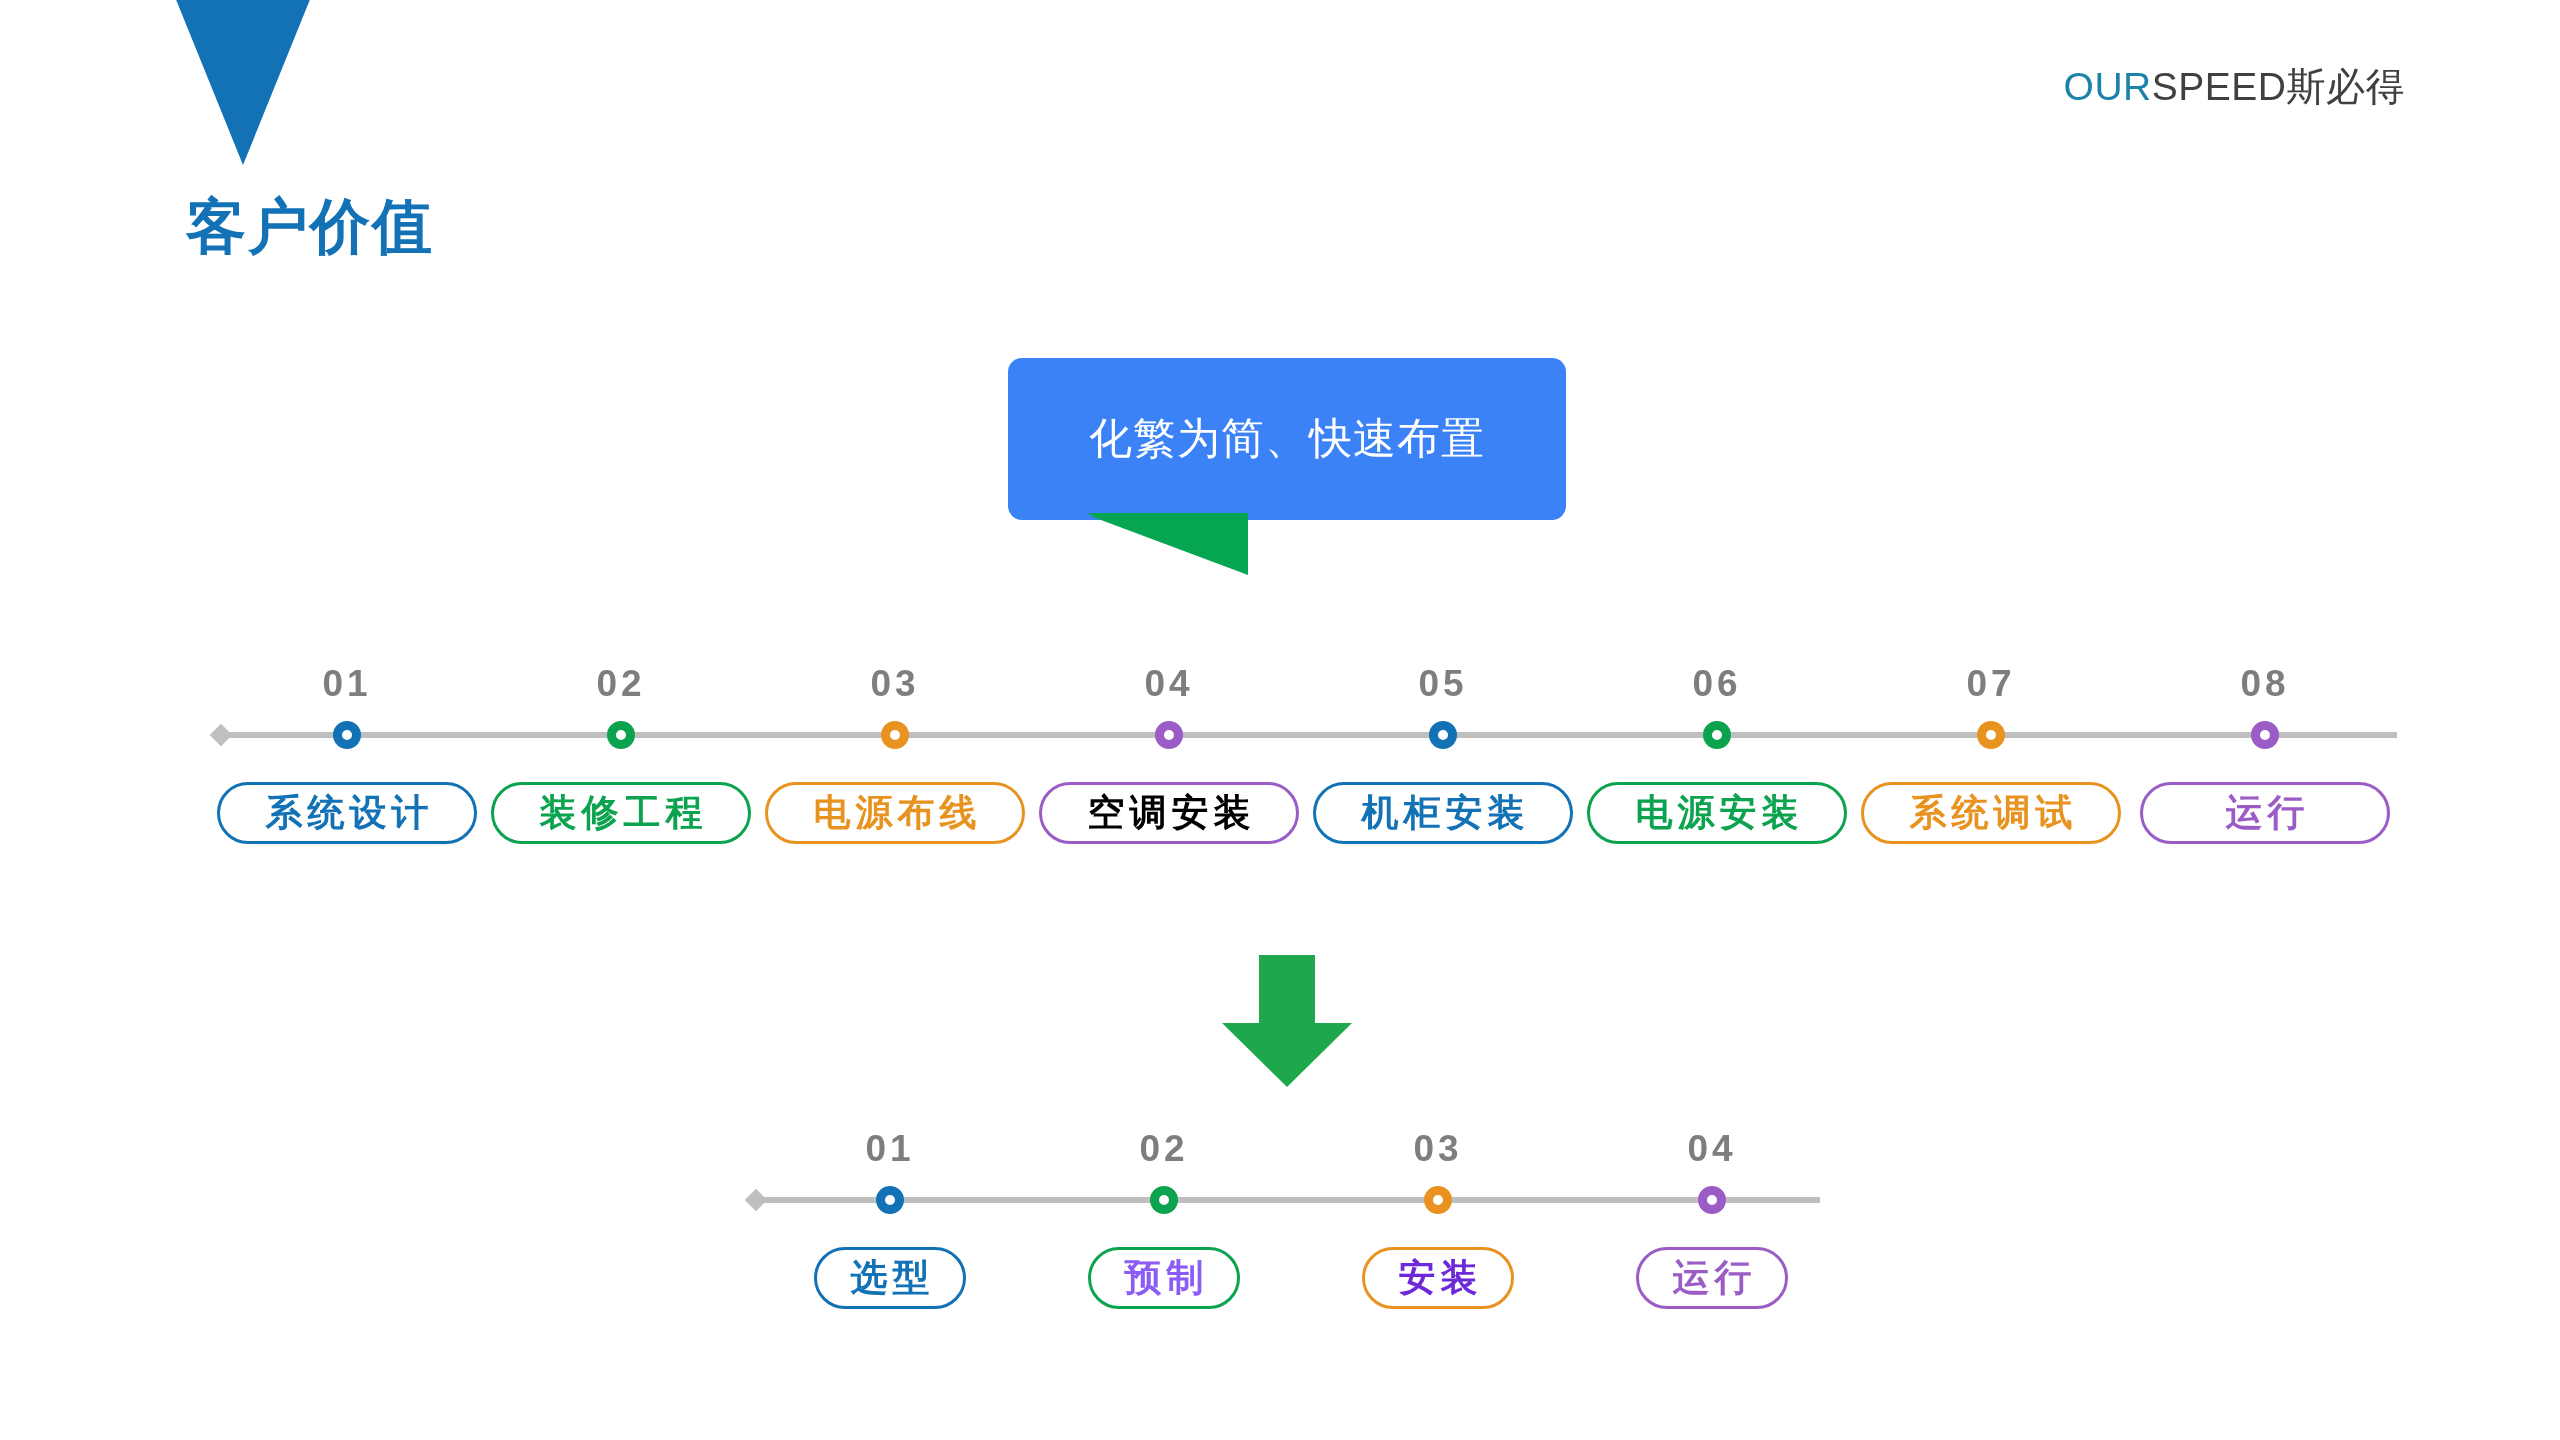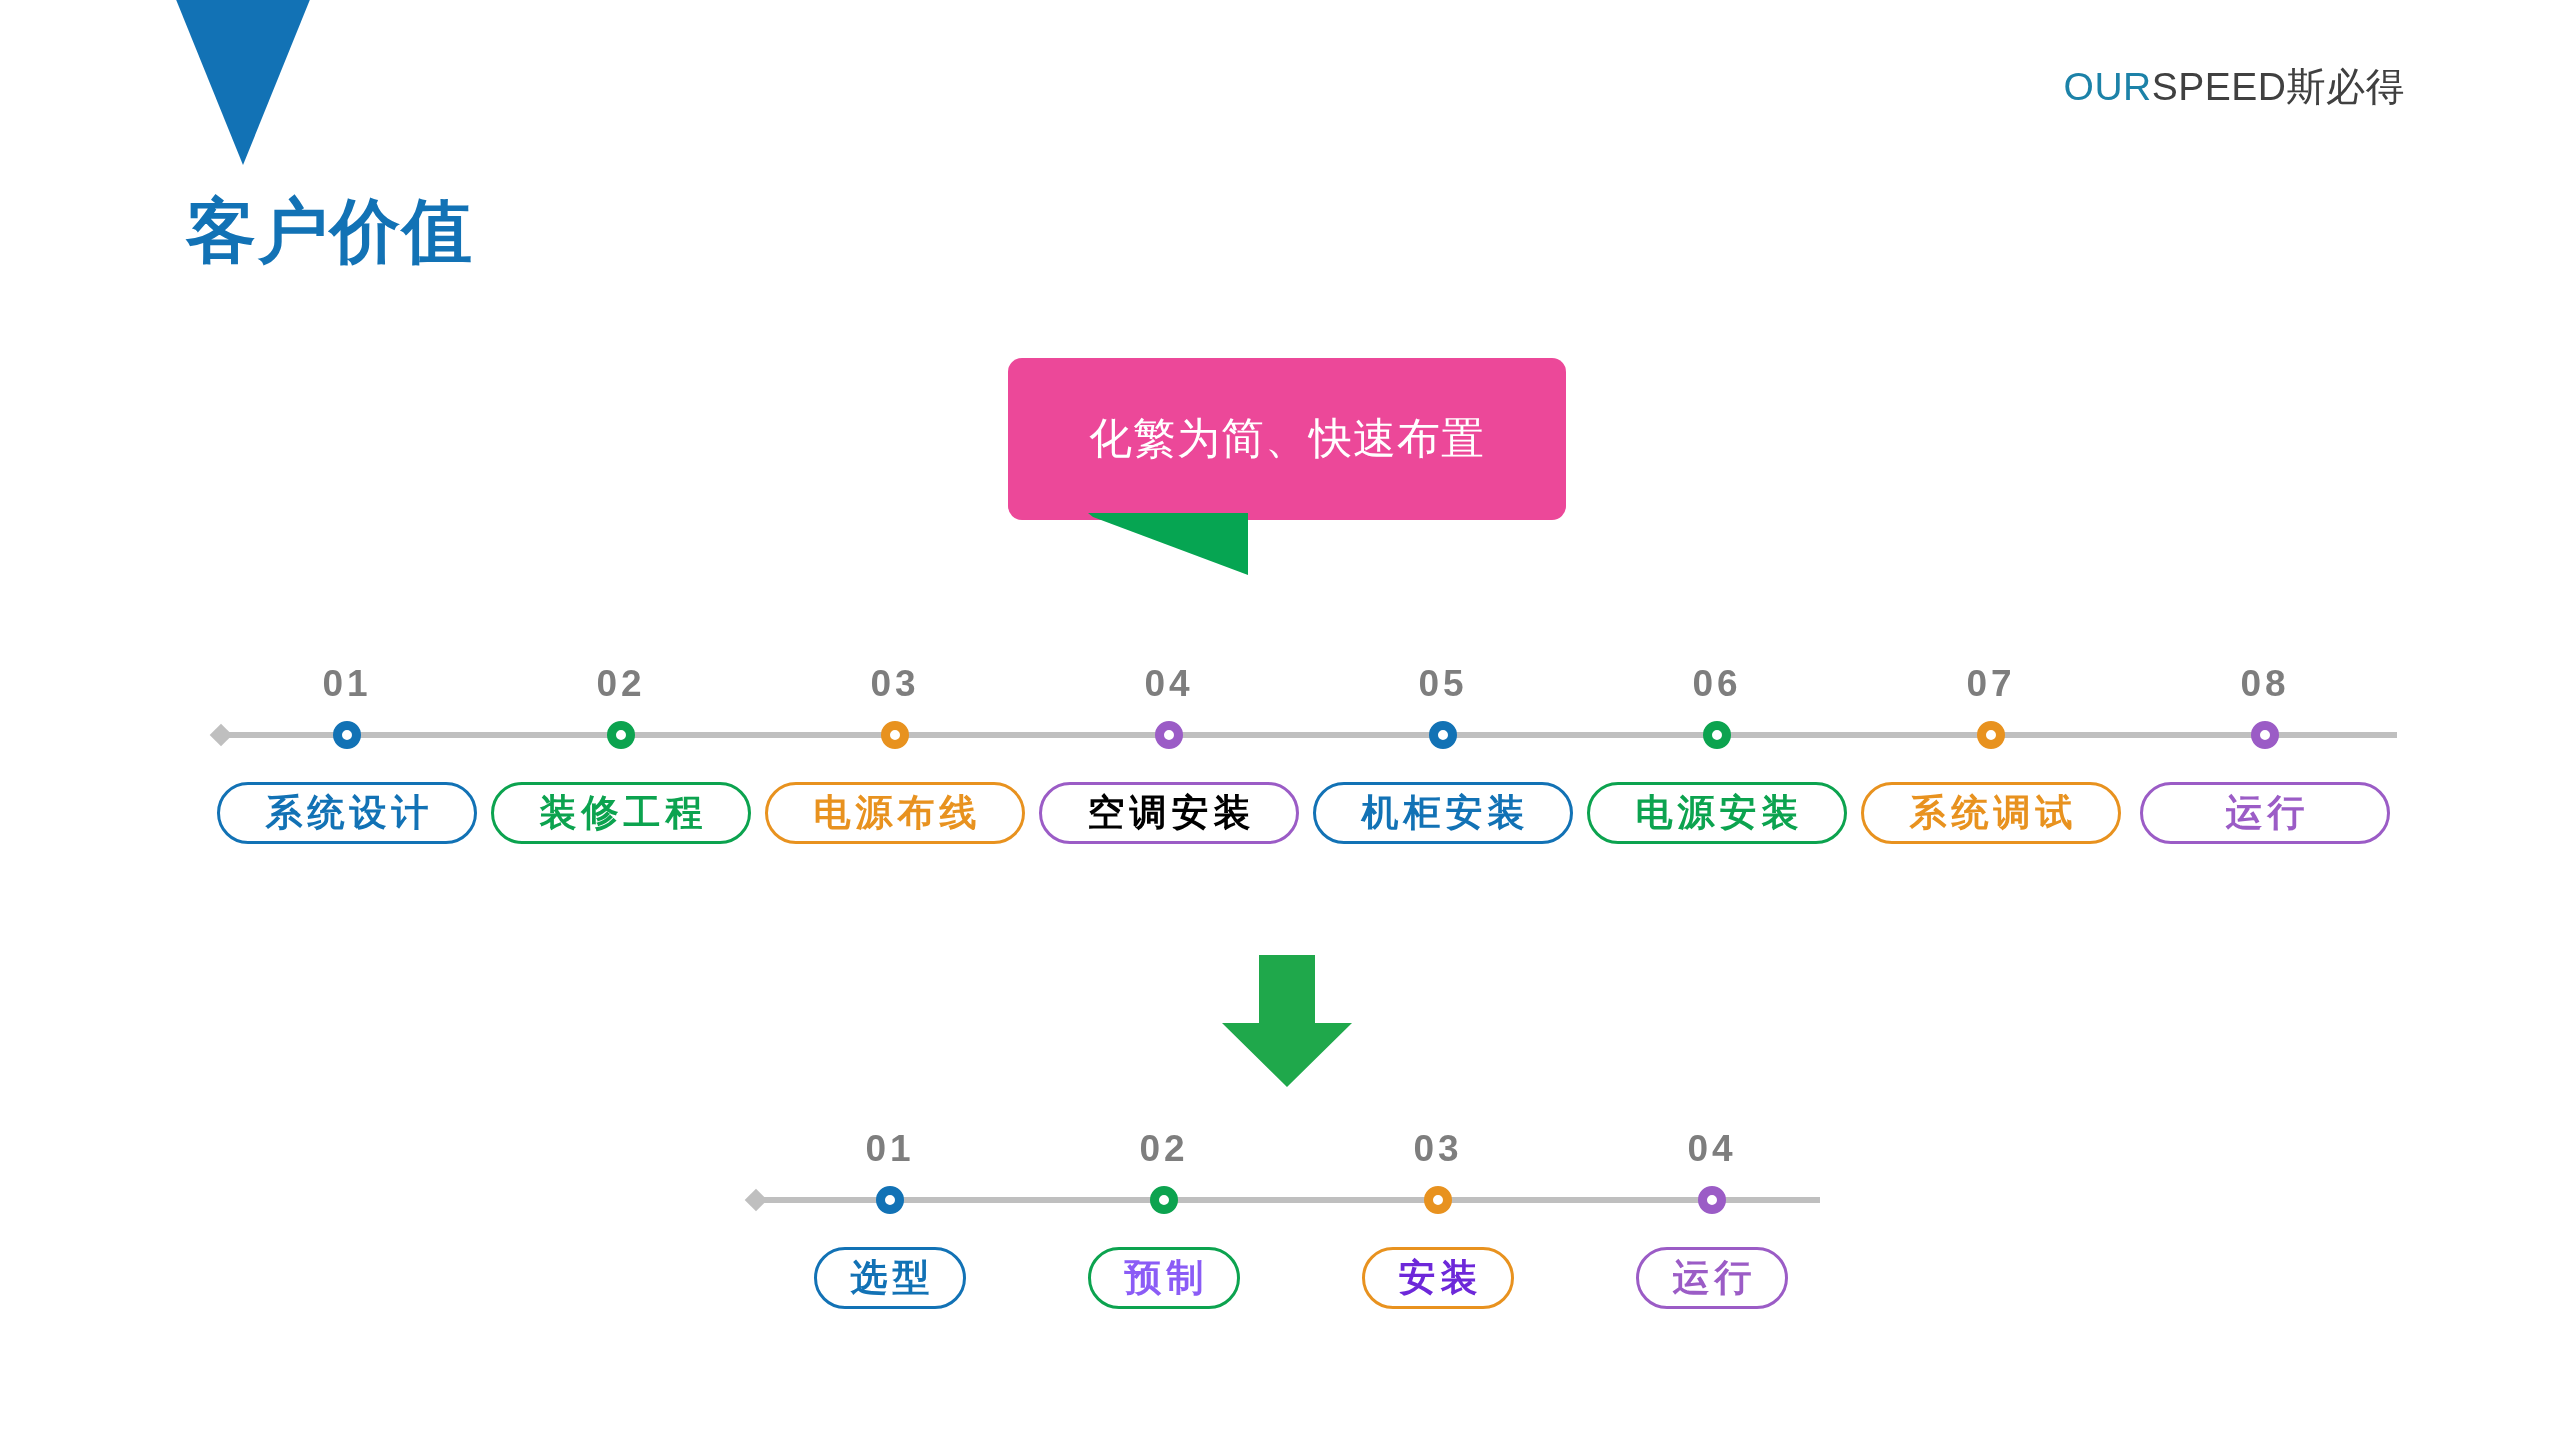--- a/index.html
+++ b/index.html
@@ -32,34 +32,34 @@
     height:0;
     border-left:68px solid transparent;
     border-right:68px solid transparent;
     border-top:168px solid #1272B5;
   }
 
   .page-title {
     position:absolute;
     left:186px;
     top:195px;
-    font-size:70px;
+    font-size:60px;
     font-weight:bold;
     color:#1272B5;
     letter-spacing:2px;
     line-height:1.05;
     white-space:nowrap;
   }
 
   
   .bubble-wrap { position:absolute; left:1008px; top:358px; }
   .bubble {
     width:558px;
     height:162px;
-    background:#ec4899;
+    background:#3b82f6;
     border-radius:14px;
     display:flex;
     align-items:center;
     justify-content:center;
   }
   .bubble-text {
     color:#ffffff;
     font-size:43px;
     letter-spacing:1px;
     white-space:nowrap;

